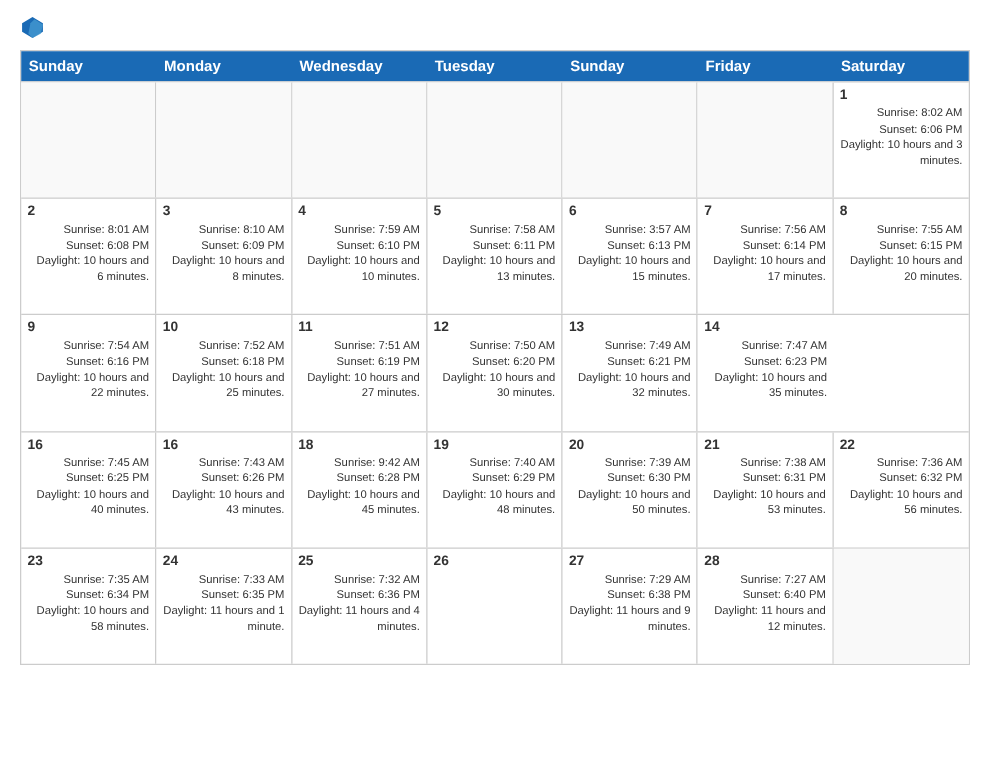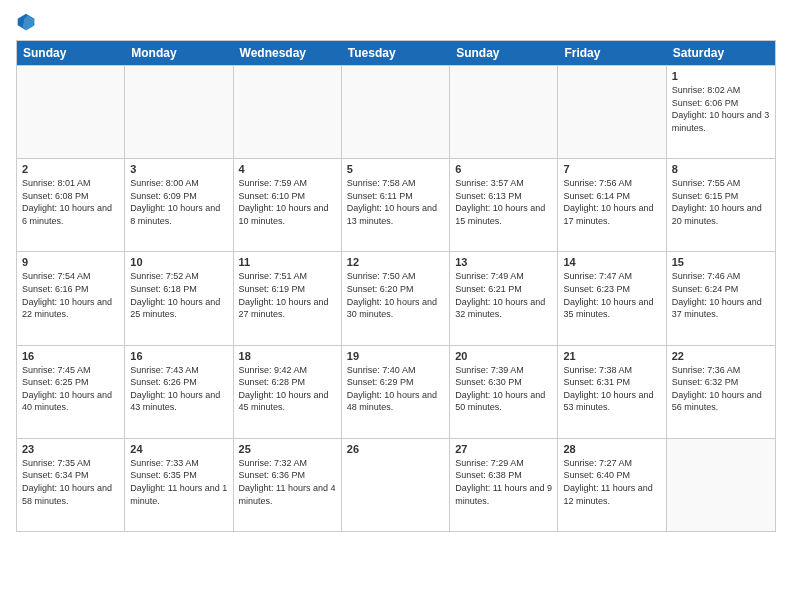--- a/index.html
+++ b/index.html
@@ -99,20 +99,21 @@
       font-size: 11px;
       font-weight: bold;
       color: #333;
       display: block;
       margin-bottom: 2px;
     }
     .day-info {
       font-size: 9px;
       color: #333;
       line-height: 1.4;
+      text-align: right;
     }
   </style>
 </head>
 <body>
 
 <div class="page">
   <div class="header">
     <div class="logo">
       <svg class="logo-icon" viewBox="0 0 24 24">
         <polygon points="12,2 22,8 22,16 12,22 2,16 2,8" fill="#1a6ab5"></polygon>
@@ -156,21 +157,21 @@
         </div>
         <div class="cal-row">
           <div class="cal-cell">
             <span class="day-number">2</span>
             <div class="day-info">Sunrise: 8:01 AM
 Sunset: 6:08 PM
 Daylight: 10 hours and 6 minutes.</div>
           </div>
           <div class="cal-cell">
             <span class="day-number">3</span>
-            <div class="day-info">Sunrise: 8:00 AM
+            <div class="day-info">Sunrise: 8:10 AM
 Sunset: 6:09 PM
 Daylight: 10 hours and 8 minutes.</div>
           </div>
           <div class="cal-cell">
             <span class="day-number">4</span>
             <div class="day-info">Sunrise: 7:59 AM
 Sunset: 6:10 PM
 Daylight: 10 hours and 10 minutes.</div>
           </div>
           <div class="cal-cell">
@@ -227,26 +228,20 @@
             <span class="day-number">13</span>
             <div class="day-info">Sunrise: 7:49 AM
 Sunset: 6:21 PM
 Daylight: 10 hours and 32 minutes.</div>
           </div>
           <div class="cal-cell">
             <span class="day-number">14</span>
             <div class="day-info">Sunrise: 7:47 AM
 Sunset: 6:23 PM
 Daylight: 10 hours and 35 minutes.</div>
-          </div>
-          <div class="cal-cell">
-            <span class="day-number">15</span>
-            <div class="day-info">Sunrise: 7:46 AM
-Sunset: 6:24 PM
-Daylight: 10 hours and 37 minutes.</div>
           </div>
         </div>
         <div class="cal-row">
           <div class="cal-cell">
             <span class="day-number">16</span>
             <div class="day-info">Sunrise: 7:45 AM
 Sunset: 6:25 PM
 Daylight: 10 hours and 40 minutes.</div>
           </div>
           <div class="cal-cell">

